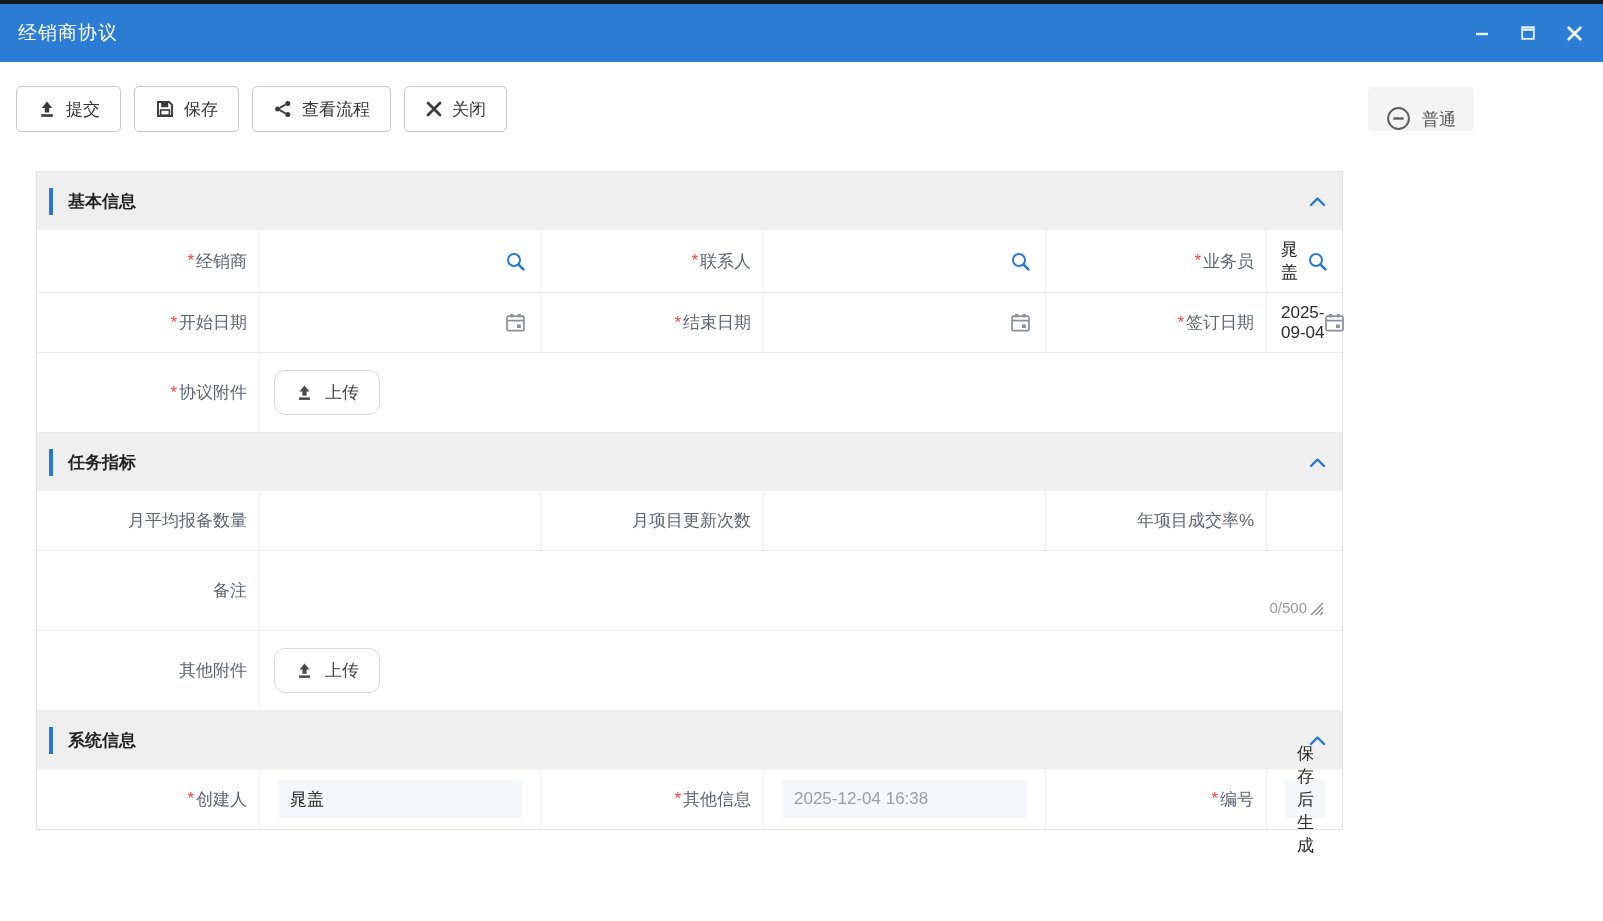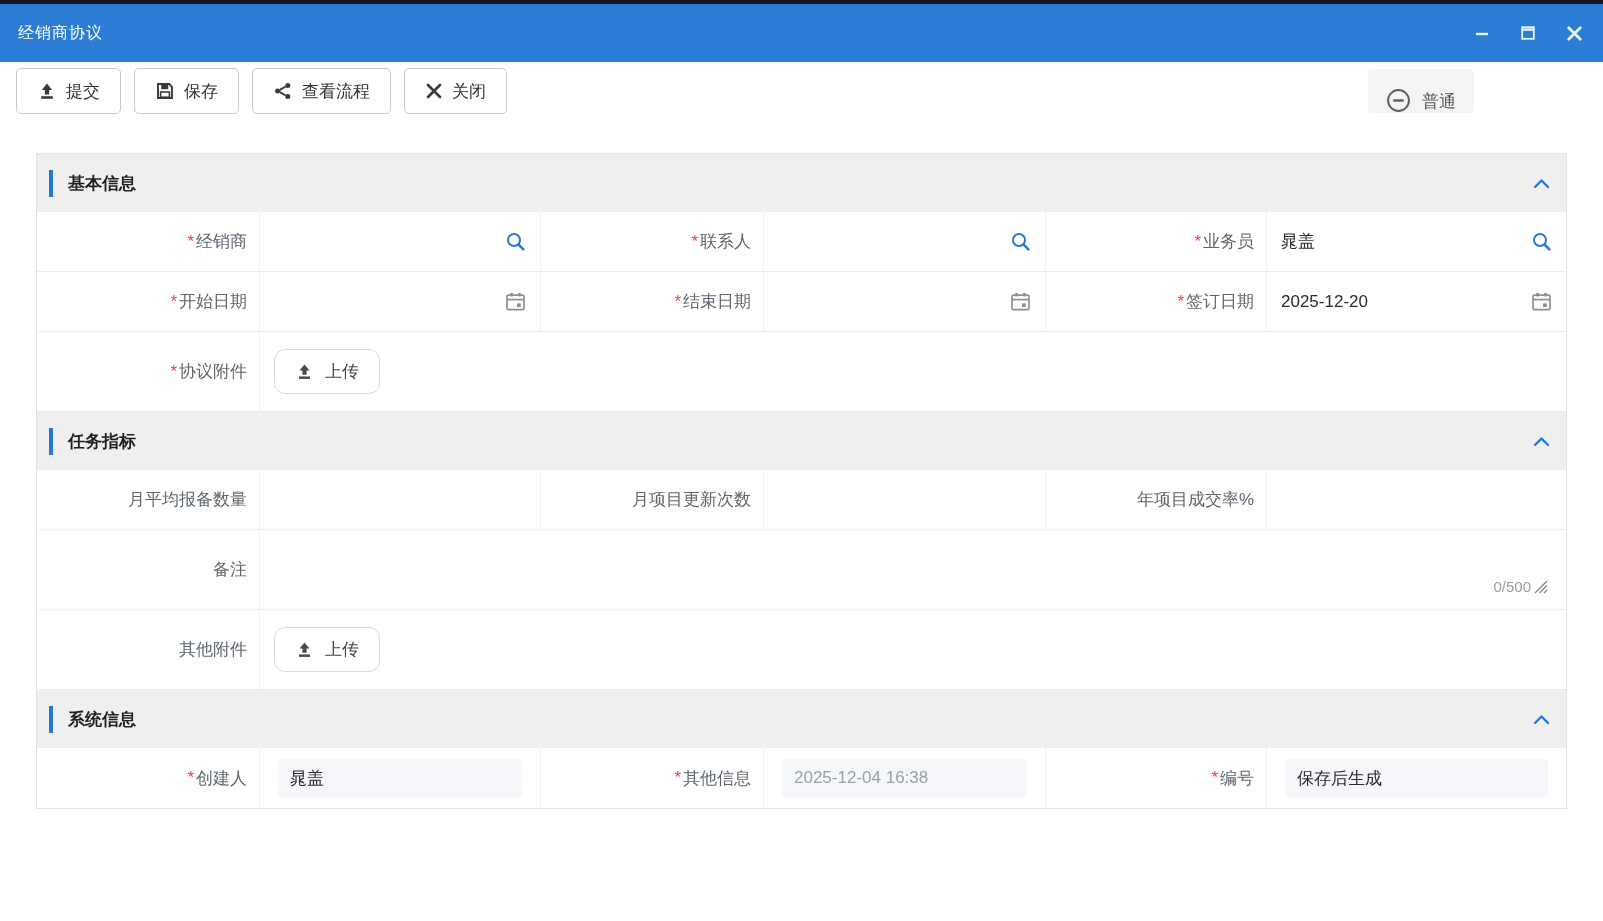--- a/index.html
+++ b/index.html
@@ -4,37 +4,37 @@
 <style>
   * { box-sizing: border-box; margin: 0; padding: 0; }
   html, body { width: 1603px; height: 921px; overflow: hidden; background: #fff;
     font-family: "Liberation Sans", "DejaVu Sans", sans-serif; }
 
   .top-strip { height: 4px; background: #15181d; }
 
   
   .titlebar { height: 58px; background: #2b7cd5; display: flex; align-items: center;
     padding: 0 18px; color: #fff; }
-  .win-title { font-size: 16px; letter-spacing: 1px; }
+  .win-title { font-size: 19px; letter-spacing: 1px; }
   .win-controls { margin-left: auto; display: flex; align-items: center; gap: 24px; }
   .win-btn { width: 22px; height: 22px; display: flex; align-items: center;
     justify-content: center; cursor: pointer; color: #eaf2fc; }
 
   
-  .toolbar { display: flex; align-items: center; gap: 13px; padding: 6px 16px 12px; }
+  .toolbar { display: flex; align-items: center; gap: 13px; padding: 24px 16px 12px; }
   .tb-btn { display: flex; align-items: center; gap: 9px; height: 46px; padding: 0 20px;
     background: #fff; border: 1px solid #c9c9c9; border-radius: 5px; font-size: 17px;
     color: #333; cursor: pointer; font-family: inherit; }
   .tb-btn .ic { display: flex; align-items: center; }
   .priority-chip { margin-left: auto; margin-right: 113px; display: flex; align-items: flex-end;
     gap: 11px; height: 44px; padding: 0 18px; background: #f4f4f5; border-radius: 4px;
     color: #555; font-size: 17px; cursor: pointer; }
 
   
-  .panel { width: 1531px; margin: 27px 36px 0; border: 1px solid #e3e3e3; background: #3b82f6; }
+  .panel { width: 1307px; margin: 27px 36px 0; border: 1px solid #e3e3e3; background: #3b82f6; }
 
   .sec-head { height: 58px; background: #efefef; display: flex; align-items: center;
     padding: 0 16px 0 12px; }
   .sec-bar { width: 4px; height: 27px; background: #2878d2; margin-right: 15px; }
   .sec-title { font-size: 17px; font-weight: bold; color: #1f1f1f; }
   .sec-chevron { margin-left: auto; cursor: pointer; display: flex; align-items: center; }
 
   .row { display: grid; grid-template-columns: 223px 281px 223px 282px 221px 1fr;
     min-height: 60px; border-bottom: 1px solid #ececec; background: #fff; }
   .row.tall { min-height: 80px; }
@@ -47,21 +47,21 @@
   .req { color: #f03e3e; margin-right: 2px; }
   .val { flex: 1; }
   .ic-right { margin-left: auto; display: flex; align-items: center; cursor: pointer; }
 
   .upload-btn { display: flex; align-items: center; gap: 11px; height: 45px; padding: 0 20px;
     background: #fff; border: 1px solid #d9d9d9; border-radius: 11px; font-size: 17px;
     color: #444; cursor: pointer; font-family: inherit; }
 
   .remark-area { position: relative; flex: 1; height: 100%; cursor: text; }
   .remark-meta { position: absolute; right: 4px; bottom: 6px; display: flex;
-    align-items: flex-start; gap: 1px; }
+    align-items: center; gap: 1px; }
   .remark-counter { color: #9a9a9a; font-size: 15px; }
 
   .sys-box { flex: 1; height: 38px; background: #f6f7fb; border-radius: 3px;
     display: flex; align-items: center; padding: 0 12px; font-size: 17px; color: #2b2b2b;
     margin: 0 4px; }
   .sys-box.dim { color: #9ba0a8; }
 </style>
 </head>
 <body>
 
@@ -225,21 +225,21 @@
             <rect x="13" y="2" width="2.8" height="3.4" fill="#8a8f99"></rect>
             <rect x="12" y="12.4" width="3.8" height="3.6" fill="#8a8f99"></rect>
           </svg>
       </span>
     </div>
     <div class="cell label">
       <span class="req">*</span>
       <span>签订日期</span>
     </div>
     <div class="cell field">
-      <span class="val">2025-12-20</span>
+      <span class="val">2025-09-04</span>
       <span class="ic-right">
         <svg width="21" height="21" viewBox="0 0 21 21">
             <rect x="2" y="4.2" width="17" height="14.5" rx="1.5" fill="none" stroke="#8a8f99" stroke-width="1.7"></rect>
             <line x1="2" y1="8.6" x2="19" y2="8.6" stroke="#8a8f99" stroke-width="1.7"></line>
             <rect x="5.2" y="2" width="2.8" height="3.4" fill="#8a8f99"></rect>
             <rect x="13" y="2" width="2.8" height="3.4" fill="#8a8f99"></rect>
             <rect x="12" y="12.4" width="3.8" height="3.6" fill="#8a8f99"></rect>
           </svg>
       </span>
     </div>

